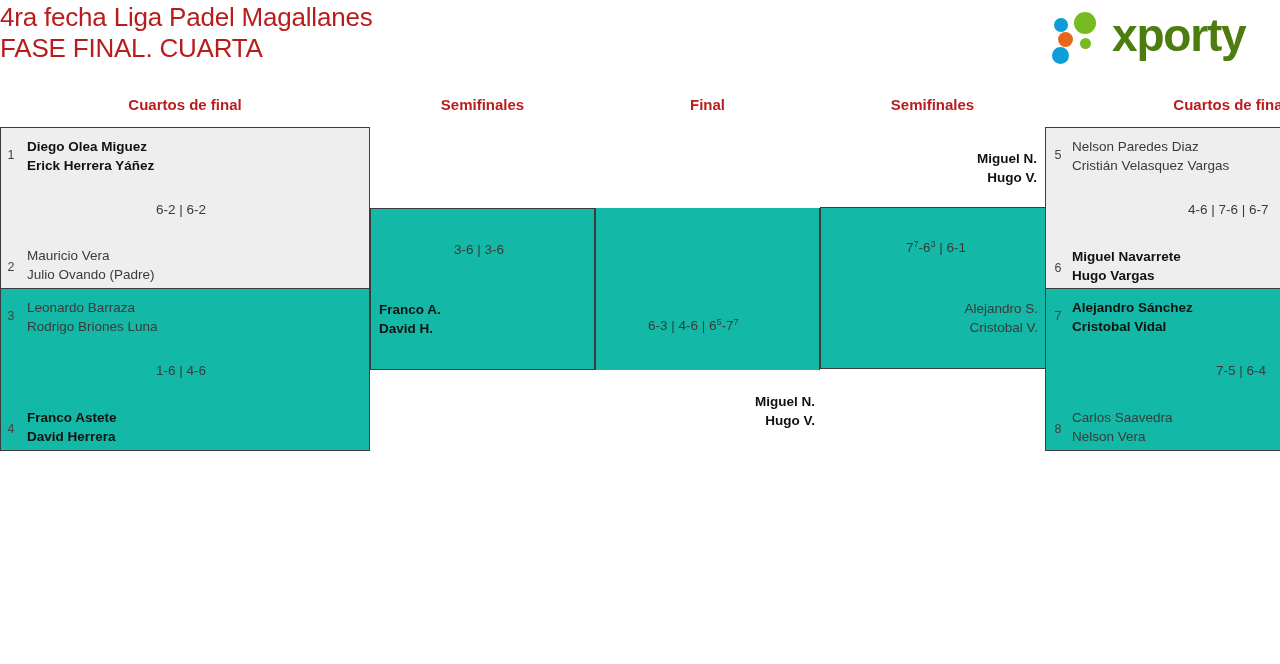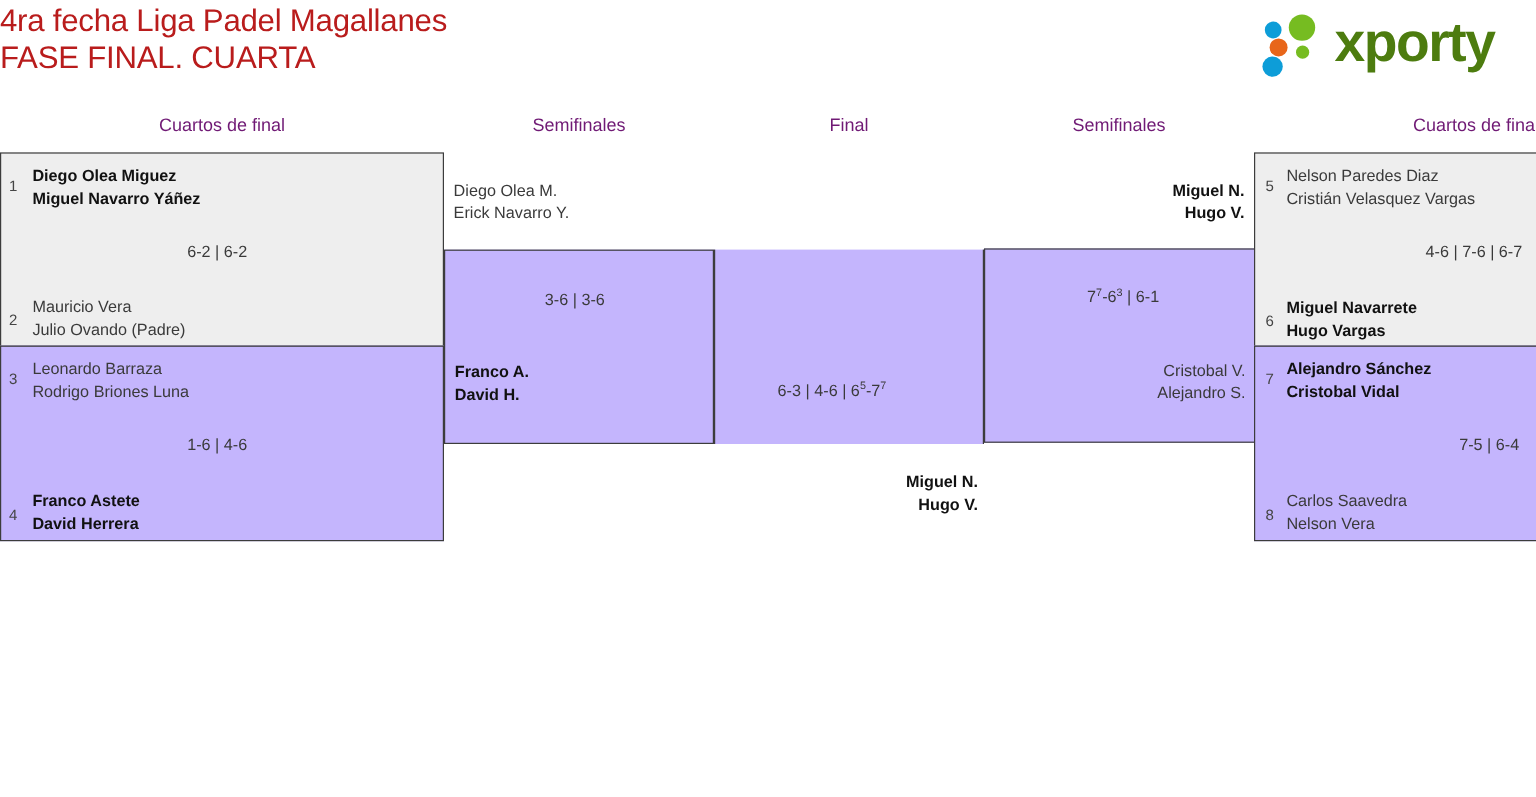--- a/index.html
+++ b/index.html
@@ -65,34 +65,34 @@
     position: absolute;
     left: 0; top: 88px;
     width: 1280px;
     height: 576px;
   }
 
   .round-header {
     position: absolute;
     top: 8px;
     font-size: 15px;
-    font-weight: 400;
-    color: #701a75;
+    font-weight: 700;
+    color: #b91c1c;
     text-align: center;
     white-space: nowrap;
   }
 
   
   .match {
     position: absolute;
     box-sizing: border-box;
     border: 1px solid #3c3c3c;
   }
   .match.shaded { background: #eeeeee; }
-  .match.plain  { background: #c4b5fd; }
+  .match.plain  { background: #14b8a6; }
 
   .team {
     position: absolute;
     font-size: 13.5px;
     line-height: 18.5px;
     white-space: nowrap;
     color: #3a3a3a;
   }
   .team.winner {
     font-weight: 700;
@@ -150,21 +150,21 @@
   <div class="round-header" style="left:0px;   width:370px;">Cuartos de final</div>
   <div class="round-header" style="left:370px; width:225px;">Semifinales</div>
   <div class="round-header" style="left:595px; width:225px;">Final</div>
   <div class="round-header" style="left:820px; width:225px;">Semifinales</div>
   <div class="round-header" style="left:1045px; width:370px;">Cuartos de final</div>
 
   <div class="match shaded" style="left:0px; top:39px; width:370px; height:162px;">
     <div class="seed" style="left:2px; top:20px;">1</div>
     <div class="team winner align-left" style="left:26px; top:10px;">
       <span class="nm">Diego Olea Miguez</span>
-      <span class="nm">Miguel Navarro Yáñez</span>
+      <span class="nm">Erick Herrera Yáñez</span>
     </div>
 
     <div class="score align-left" style="left:155px; top:74px;">6-2 | 6-2</div>
 
     <div class="seed" style="left:2px; top:132px;">2</div>
     <div class="team align-left" style="left:26px; top:119px;">
       <span class="nm">Mauricio Vera</span>
       <span class="nm">Julio Ovando (Padre)</span>
     </div>
   </div>
@@ -178,24 +178,20 @@
 
     <div class="score align-left" style="left:155px; top:74px;">1-6 | 4-6</div>
 
     <div class="seed" style="left:2px; top:133px;">4</div>
     <div class="team winner align-left" style="left:26px; top:120px;">
       <span class="nm">Franco Astete</span>
       <span class="nm">David Herrera</span>
     </div>
   </div>
 
-  <div class="team align-left" style="left:378px; top:62px;">
-    <span class="nm">Diego Olea M.</span>
-    <span class="nm">Erick Navarro Y.</span>
-  </div>
 
   <div class="match plain" style="left:370px; top:120px; width:225px; height:162px;">
     <div class="score align-left" style="left:83px; top:33px;">3-6 | 3-6</div>
     <div class="team winner align-left" style="left:8px; top:92px;">
       <span class="nm">Franco A.</span>
       <span class="nm">David H.</span>
     </div>
   </div>
 
   <div class="team align-left" style="left:604px; top:143px;">
@@ -217,22 +213,22 @@
   <div class="team winner align-right" style="left:820px; width:217px; top:62px;">
     <span class="nm">Miguel N.</span>
     <span class="nm">Hugo V.</span>
   </div>
 
   <div class="match plain" style="left:820px; top:119px; width:272px; height:162px;">
     <div class="score align-right" style="left:0px; width:145px; top:32px;">
       <span>7</span><sup>7</sup><span>-6</span><sup>3</sup><span> | 6-1</span>
     </div>
     <div class="team align-right" style="left:0px; width:217px; top:92px;">
+      <span class="nm">Alejandro S.</span>
       <span class="nm">Cristobal V.</span>
-      <span class="nm">Alejandro S.</span>
     </div>
   </div>
 
   <div class="match shaded" style="left:1045px; top:39px; width:370px; height:162px;">
     <div class="seed" style="left:4px; top:20px;">5</div>
     <div class="team align-left" style="left:26px; top:10px;">
       <span class="nm">Nelson Paredes Diaz</span>
       <span class="nm">Cristián Velasquez Vargas</span>
     </div>
 

